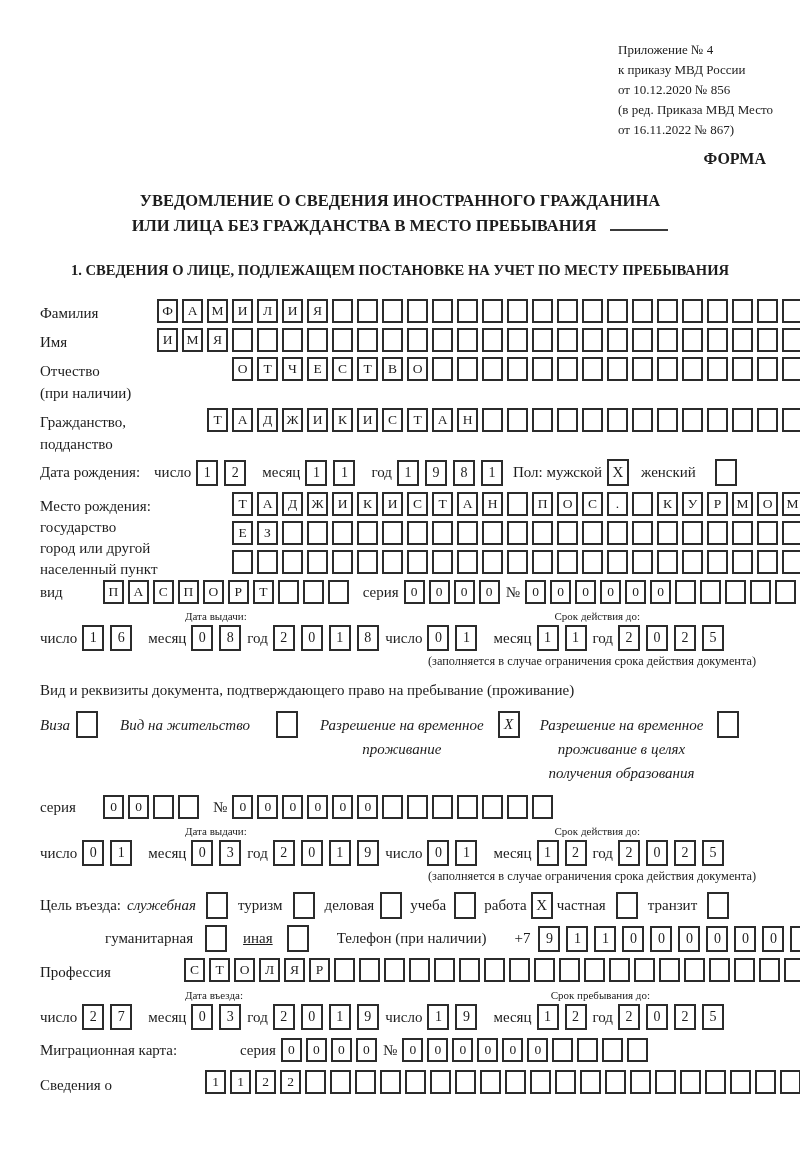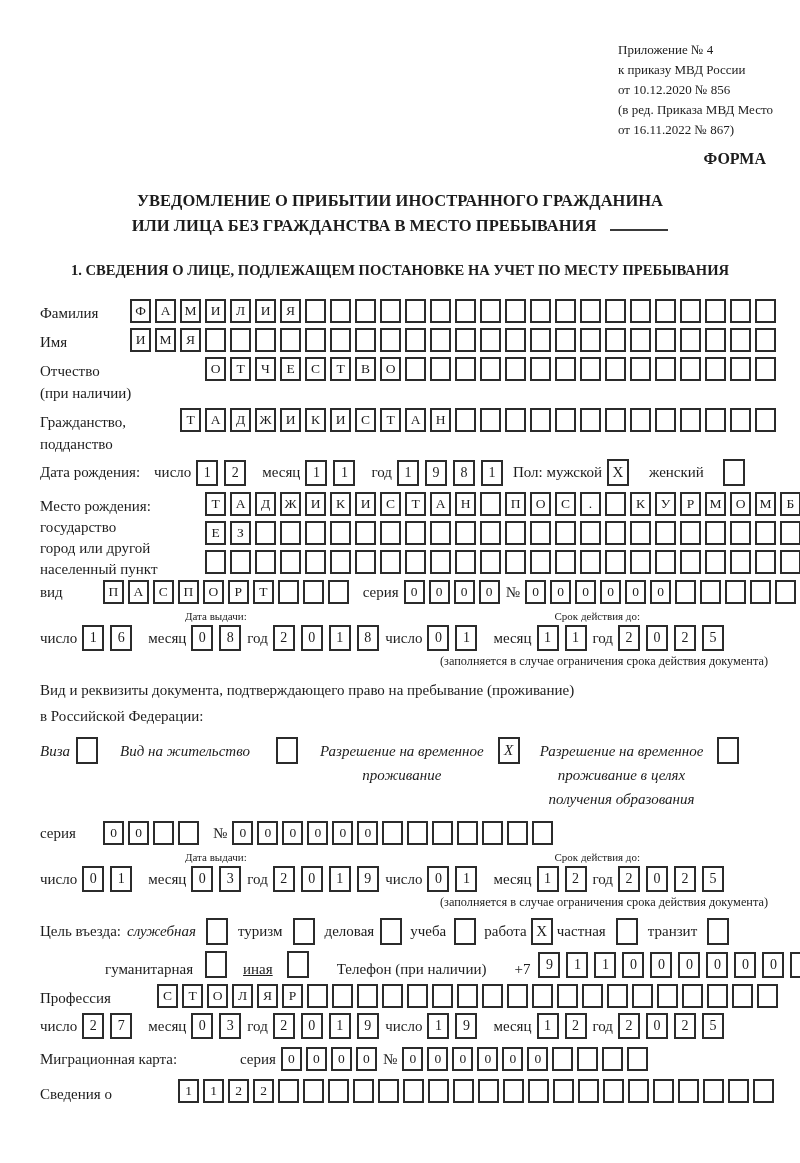--- a/index.html
+++ b/index.html
@@ -5,37 +5,37 @@
   html,body{margin:0;padding:0;background:#9a9a9a;}
   .page{width:800px;height:1163px;background:#ffffff;margin:0 auto;overflow:hidden;
         font-family:"Liberation Serif","DejaVu Serif",serif;color:#1c1c1c;position:relative;}
   .hdr{margin:40px 0 0 618px;font-size:13px;line-height:20px;}
   .hdr div{white-space:nowrap;}
   .forma{font-weight:bold;text-align:right;padding-right:34px;margin-top:10px;font-size:16px;}
   .title{text-align:center;font-weight:bold;font-size:16.5px;margin-top:20px;line-height:25px;}
   .blank{display:inline-block;width:58px;border-bottom:2px solid #3a3a3a;margin-left:14px;height:12px;}
   .sect{font-weight:bold;font-size:14.6px;text-align:center;margin-top:24px;}
   .form{margin-top:20px;}
-  .frow{display:flex;align-items:flex-start;padding-left:40px;margin-bottom:4px;}
+  .frow{display:flex;align-items:flex-start;padding-left:40px;margin-bottom:4px;gap:27px;}
   .flabel{flex:none;font-size:15px;padding-top:3px;line-height:22px;}
   .w90{width:90px}.w117{width:117px}.w140{width:140px}.w165{width:165px}.w138{width:138px}.w65{width:65px}
   .cells{display:inline-flex;flex:none;}
   .cell{box-sizing:border-box;width:21px;height:24px;border:2px solid #2b2b2b;margin-right:4px;
         display:inline-flex;align-items:center;justify-content:center;font-size:13.5px;flex:none;background:#fff;}
   .cell.date{width:22px;height:26px;margin-right:6px;font-size:14px;}
   .checkbox{box-sizing:border-box;width:22px;height:27px;border:2px solid #2b2b2b;
         display:inline-flex;align-items:center;justify-content:center;font-size:15px;flex:none;background:#fff;}
   .cellrows .cells{margin-bottom:5px;}
   .docheading{font-weight:bold;font-size:14.8px;text-align:center;margin:6px 0 6px;}
   .dlabels{display:flex;font-size:11px;margin:6px 0 3px;}
   .drow{display:flex;align-items:center;padding-left:40px;margin-bottom:2px;}
   .dgroup{display:flex;align-items:center;}
   .dlabel{margin-right:5px;font-size:15px;white-space:nowrap;}
   .gap10{margin-left:10px;}
-  .fnote{font-size:12.3px;text-align:right;padding-right:32px;margin:3px 0 8px;}
+  .fnote{font-size:12.3px;text-align:right;padding-right:32px;margin:3px 12px 8px;}
   .intro{padding-left:40px;font-size:15px;line-height:26px;margin-top:4px;}
   .optrow{display:flex;align-items:flex-start;padding-left:40px;margin:8px 0 10px;}
   .opt{display:flex;align-items:flex-start;font-style:italic;}
   .opt-label{font-size:15px;text-align:center;line-height:24px;padding-top:2px;}
   .inline-label{font-size:15px;white-space:nowrap;padding-top:4px;}
   .prow{display:flex;align-items:flex-start;padding-left:40px;margin-bottom:6px;}
 </style>
 </head>
 <body>
 
@@ -45,21 +45,21 @@
     <div>Приложение № 4</div>
     <div>к приказу МВД России</div>
     <div>от 10.12.2020 № 856</div>
     <div>(в ред. Приказа МВД Место</div>
     <div>от 16.11.2022 № 867)</div>
   </div>
 
   <div class="forma">ФОРМА</div>
 
   <div class="title">
-    <div>УВЕДОМЛЕНИЕ О ПРИБЫТИИ ИНОСТРАННОГО ГРАЖДАНИНА</div>
+    <div>УВЕДОМЛЕНИЕ О СВЕДЕНИЯ ИНОСТРАННОГО ГРАЖДАНИНА</div>
     <div><span>ИЛИ ЛИЦА БЕЗ ГРАЖДАНСТВА В МЕСТО ПРЕБЫВАНИЯ</span><span class="blank"></span></div>
   </div>
 
   <div class="sect">1. СВЕДЕНИЯ О ЛИЦЕ, ПОДЛЕЖАЩЕМ ПОСТАНОВКЕ НА УЧЕТ ПО МЕСТУ ПРЕБЫВАНИЯ</div>
 
   <div class="form">
 
     <div class="frow">
       <span class="flabel w90">Фамилия</span>
       <span class="cells">
@@ -205,21 +205,21 @@
       <span class="cells">
           <span class="cell date">1</span>
           <span class="cell date">9</span>
           <span class="cell date">8</span>
           <span class="cell date">1</span>
         </span>
       <span class="dlabel" style="margin-left:4px;">Пол: мужской</span>
       <span class="cells">
           <span class="checkbox">X</span>
         </span>
-      <span class="dlabel" style="margin-left:20px;">женский</span>
+      <span class="dlabel" style="margin-left:12px;">женский</span>
       <span class="cells" style="margin-left:14px;">
           <span class="checkbox"></span>
         </span>
     </div>
 
     <div class="frow" style="margin-bottom:0;">
       <span class="flabel w165" style="line-height:21px;padding-top:4px;">
         <div>Место рождения:</div>
         <div>государство</div>
         <div>город или другой</div>
@@ -388,21 +388,20 @@
             <span class="cell date">2</span>
             <span class="cell date">5</span>
           </span>
       </span>
     </div>
 
     <div class="fnote">(заполняется в случае ограничения срока действия документа)</div>
 
     <div class="intro">
       <div>Вид и реквизиты документа, подтверждающего право на пребывание (проживание)</div>
-      <div>в Российской Федерации:</div>
     </div>
 
     <div class="optrow">
       <span class="opt">
         <span class="opt-label">Виза</span>
         <span class="cells" style="margin-left:6px;">
             <span class="checkbox"></span>
           </span>
       </span>
       <span class="opt" style="margin-left:22px;">
@@ -531,21 +530,21 @@
       <span class="inline-label" style="padding-top:0;margin-left:4px;">частная</span>
       <span class="cells" style="margin-left:10px;">
           <span class="checkbox"></span>
         </span>
       <span class="inline-label" style="padding-top:0;margin-left:10px;">транзит</span>
       <span class="cells" style="margin-left:10px;">
           <span class="checkbox"></span>
         </span>
     </div>
 
-    <div class="prow" style="align-items:flex-end;padding-left:105px;">
+    <div class="prow" style="align-items:center;padding-left:105px;">
       <span class="inline-label" style="padding-top:0;">гуманитарная</span>
       <span class="cells" style="margin-left:12px;">
           <span class="checkbox"></span>
         </span>
       <span class="inline-label" style="padding-top:0;margin-left:16px;text-decoration:underline;">иная</span>
       <span class="cells" style="margin-left:14px;">
           <span class="checkbox"></span>
         </span>
       <span class="inline-label" style="padding-top:0;margin-left:28px;">Телефон (при наличии)</span>
       <span class="inline-label" style="padding-top:0;margin-left:28px;margin-right:8px;">+7</span>
@@ -587,20 +586,24 @@
           <span class="cell"></span>
           <span class="cell"></span>
           <span class="cell"></span>
           <span class="cell"></span>
           <span class="cell"></span>
           <span class="cell"></span>
           <span class="cell"></span>
         </span>
     </div>
 
+    <div class="dlabels">
+      <span style="margin-left:185px;">Дата въезда:</span>
+      <span style="margin-left:auto;margin-right:150px;">Срок пребывания до:</span>
+    </div>
 
     <div class="drow" style="padding-left:40px;padding-right:70px;">
       <span class="dgroup">
         <span class="dlabel">число</span>
         <span class="cells">
             <span class="cell date">2</span>
             <span class="cell date">7</span>
           </span>
         <span class="dlabel gap10">месяц</span>
         <span class="cells">

